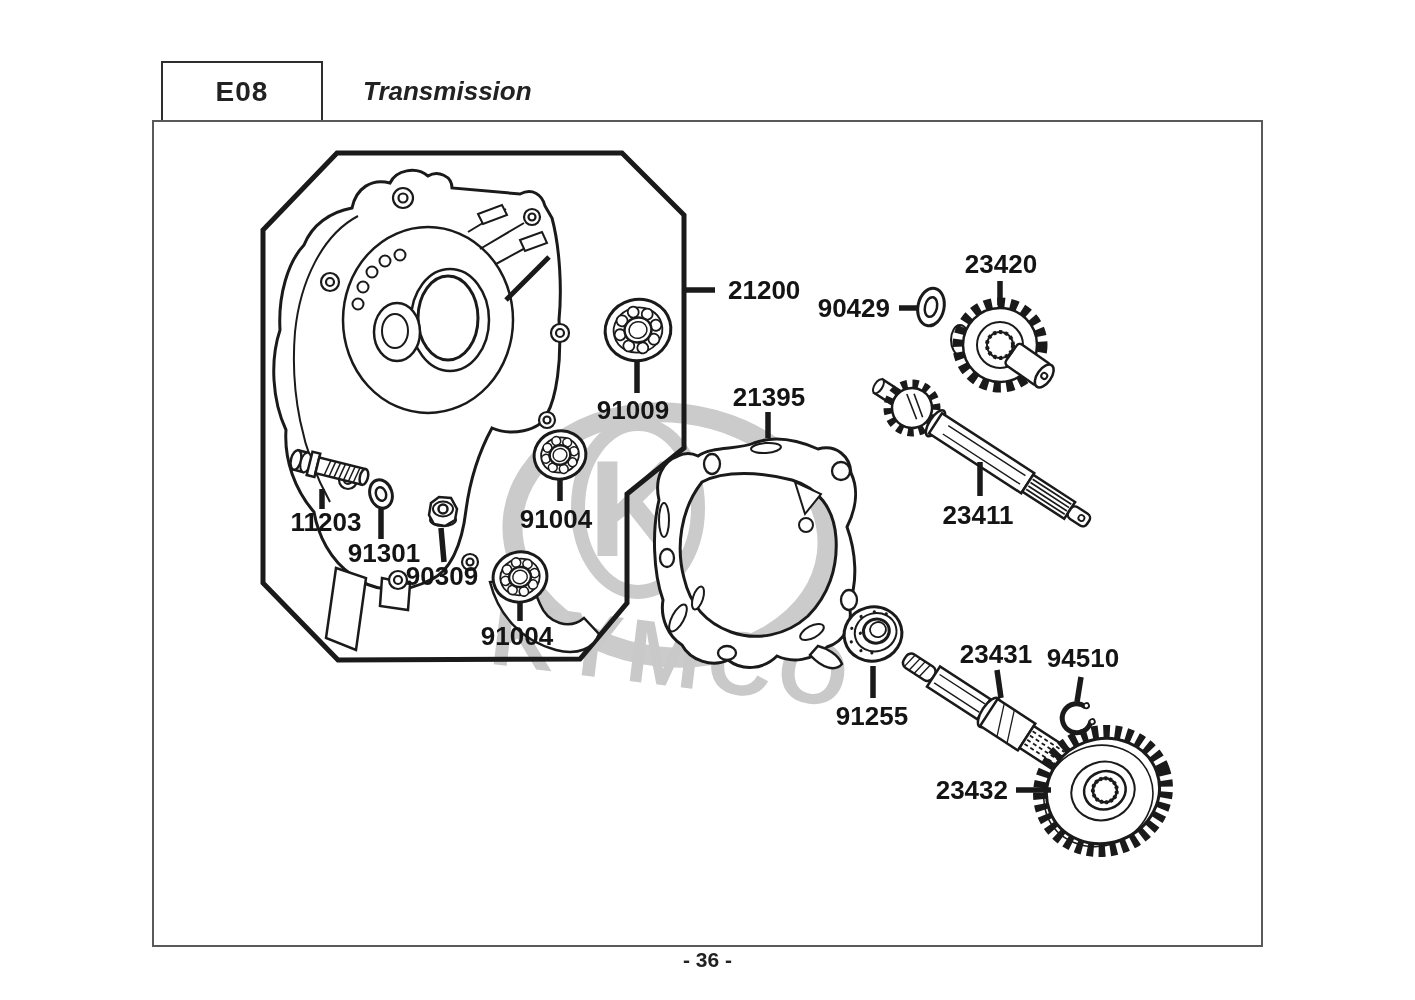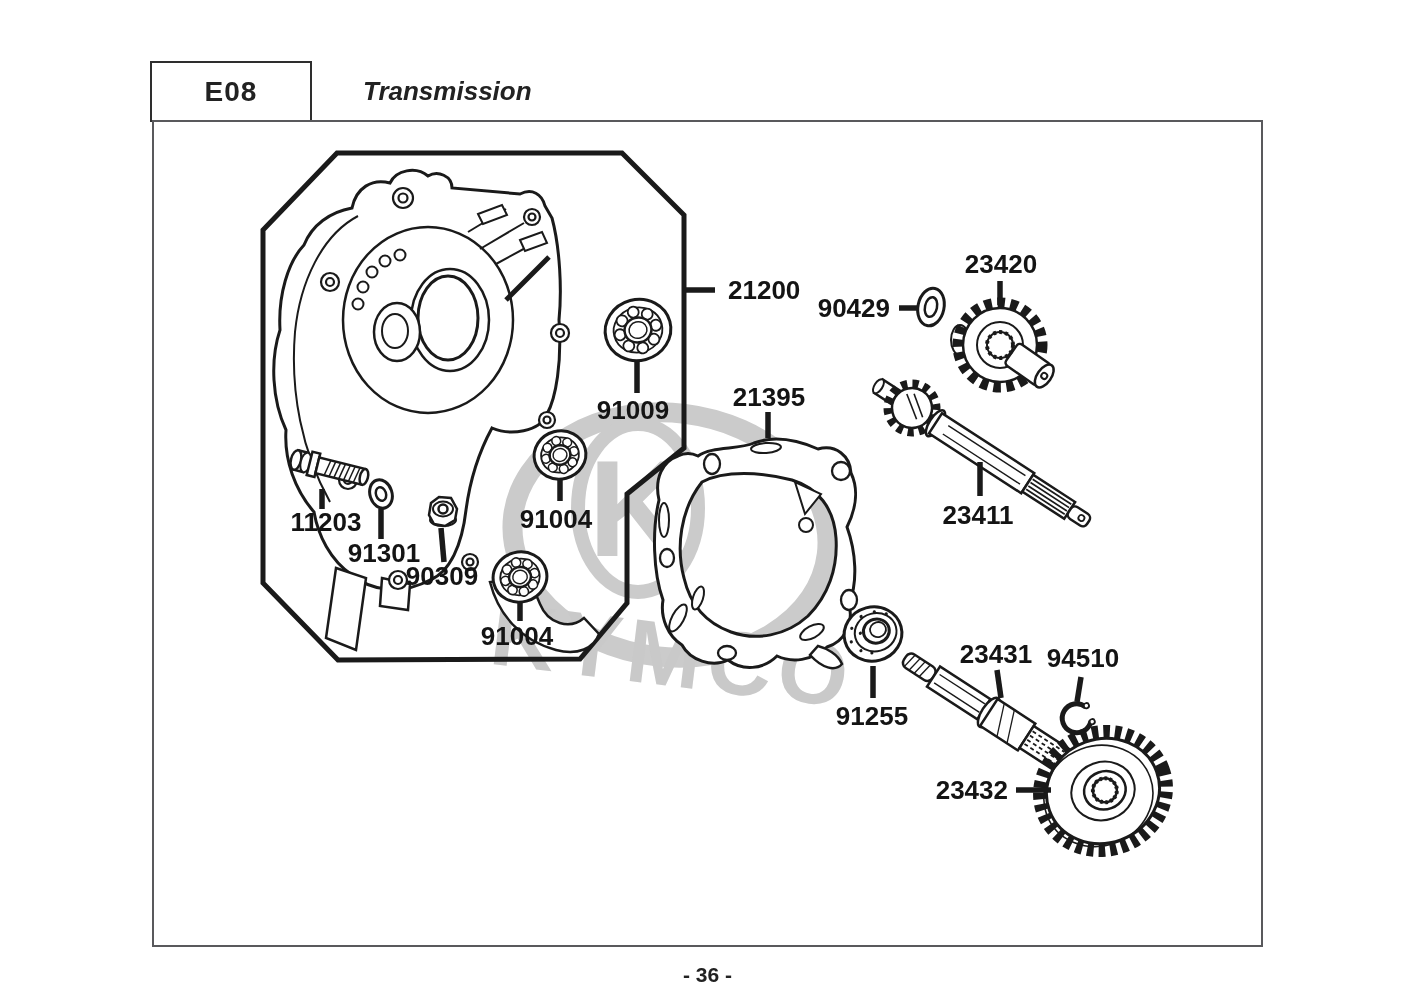--- a/index.html
+++ b/index.html
@@ -1,25 +1,25 @@
 <!DOCTYPE html>
 <html><head>
 <meta charset="utf-8">
 <style>
   html,body{margin:0;padding:0;background:#ffffff;width:1415px;height:1000px;
     font-family:"Liberation Sans", sans-serif;overflow:hidden;position:relative;}
   .stage{position:absolute;left:0;top:0;width:1415px;height:1000px;background:#fff;}
-  .code-box{position:absolute;left:150px;top:61px;width:158px;height:57px;
+  .code-box{position:absolute;left:161px;top:61px;width:158px;height:57px;
     border:2px solid #2e2e2e;background:#fff;display:flex;align-items:center;justify-content:center;
     font-size:28px;font-weight:bold;color:#222;letter-spacing:1px;}
   .page-title{position:absolute;left:363px;top:76px;font-size:26px;font-weight:bold;color:#222;font-style:italic;}
   .frame{position:absolute;left:152px;top:120px;width:1107px;height:823px;border:2px solid #59595c;background:#fff;}
   .diagram-svg{position:absolute;left:0;top:0;}
   .page-number{position:absolute;left:152px;top:948px;width:1111px;text-align:center;
-    font-size:21px;font-weight:bold;color:#222;margin-top:15px;}
+    font-size:21px;font-weight:bold;color:#222;}
   svg text.part-label{font-family:"Liberation Sans", sans-serif;font-weight:bold;font-size:26px;fill:#141414;}
   svg text.wm-text{font-family:"Liberation Sans", sans-serif;font-weight:bold;}
 </style>
 </head>
 <body>
 
 <div class="stage">
 
   <div class="code-box">
     <span>E08</span>

